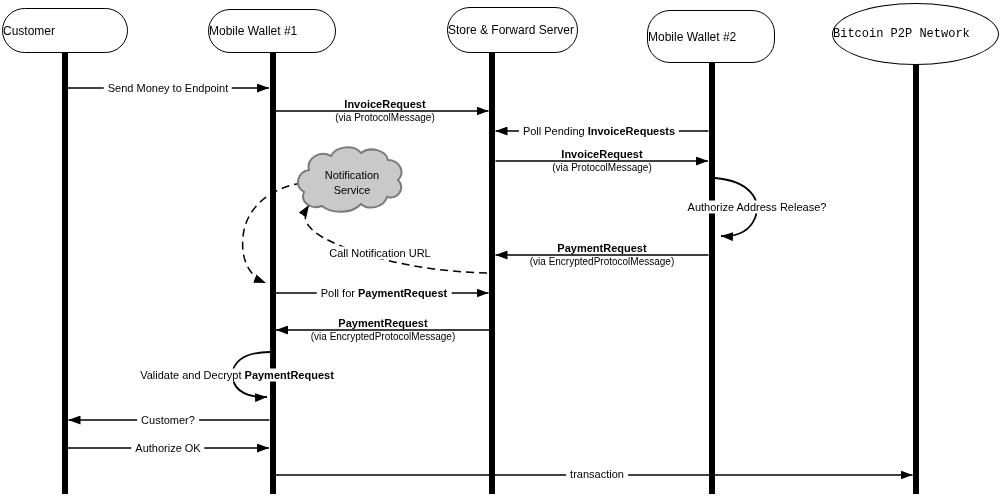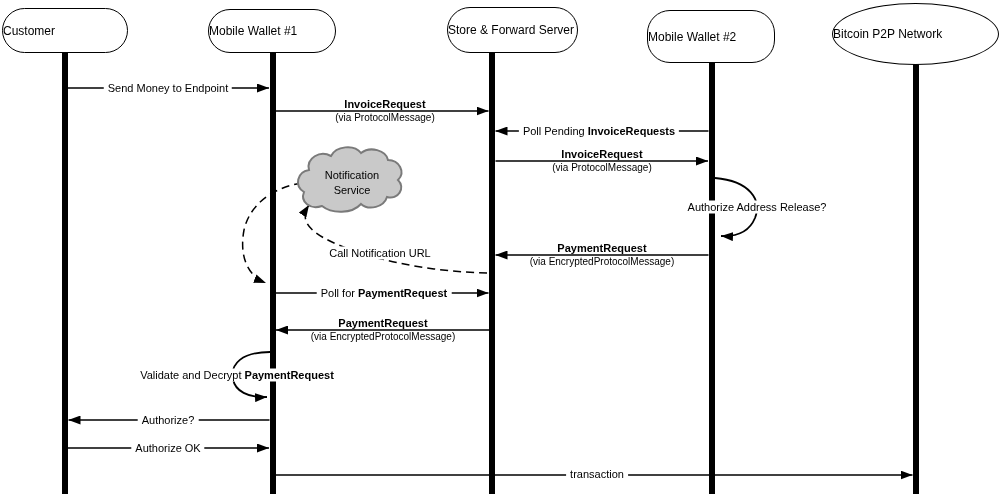--- a/index.html
+++ b/index.html
@@ -6,21 +6,21 @@
   #canvas{
     position:relative;width:1000px;height:497px;background:#fff;overflow:hidden;
     font-family:"Liberation Sans",sans-serif;color:#000;
   }
   .actor{
     position:absolute;display:flex;align-items:center;justify-content:flex-start;
     background:#fff;border:1.7px solid #000;box-sizing:border-box;
     font-size:12px;text-align:center;z-index:4;
   }
   .stadium{border-radius:23px;}
-  .ellipse{border-radius:50%;}
+  .ellipse{border-radius:50%;font-family:Liberation Mono, monospace;}
   .lifeline{position:absolute;width:6px;background:#000;z-index:1;}
   #arrow-layer{position:absolute;left:0;top:0;z-index:2;}
   .msg-label{
     position:absolute;transform:translate(-50%,-50%);background:#fff;
     padding:0 4px;font-size:11px;line-height:13px;white-space:nowrap;z-index:3;
   }
   .msg-stack{
     position:absolute;transform:translate(-50%,-50%);text-align:center;
     white-space:nowrap;z-index:3;
   }
@@ -107,21 +107,21 @@
   <div class="msg-label" style="left:380px;top:253px;">
     <span>Call Notification URL</span>
   </div>
   <div class="msg-label" style="left:384px;top:293px;">
     <span>Poll for </span><span class="bold">PaymentRequest</span>
   </div>
   <div class="msg-label" style="left:237px;top:375px;">
     <span>Validate and Decrypt </span><span class="bold">PaymentRequest</span>
   </div>
   <div class="msg-label" style="left:168px;top:420px;">
-    <span>Authorize?</span>
+    <span>Customer?</span>
   </div>
   <div class="msg-label" style="left:168px;top:448px;">
     <span>Authorize OK</span>
   </div>
   <div class="msg-label" style="left:597px;top:474px;">
     <span>transaction</span>
   </div>
 
   <div class="msg-stack" style="left:385px;top:111px;">
     <span class="msg-name">InvoiceRequest</span>

